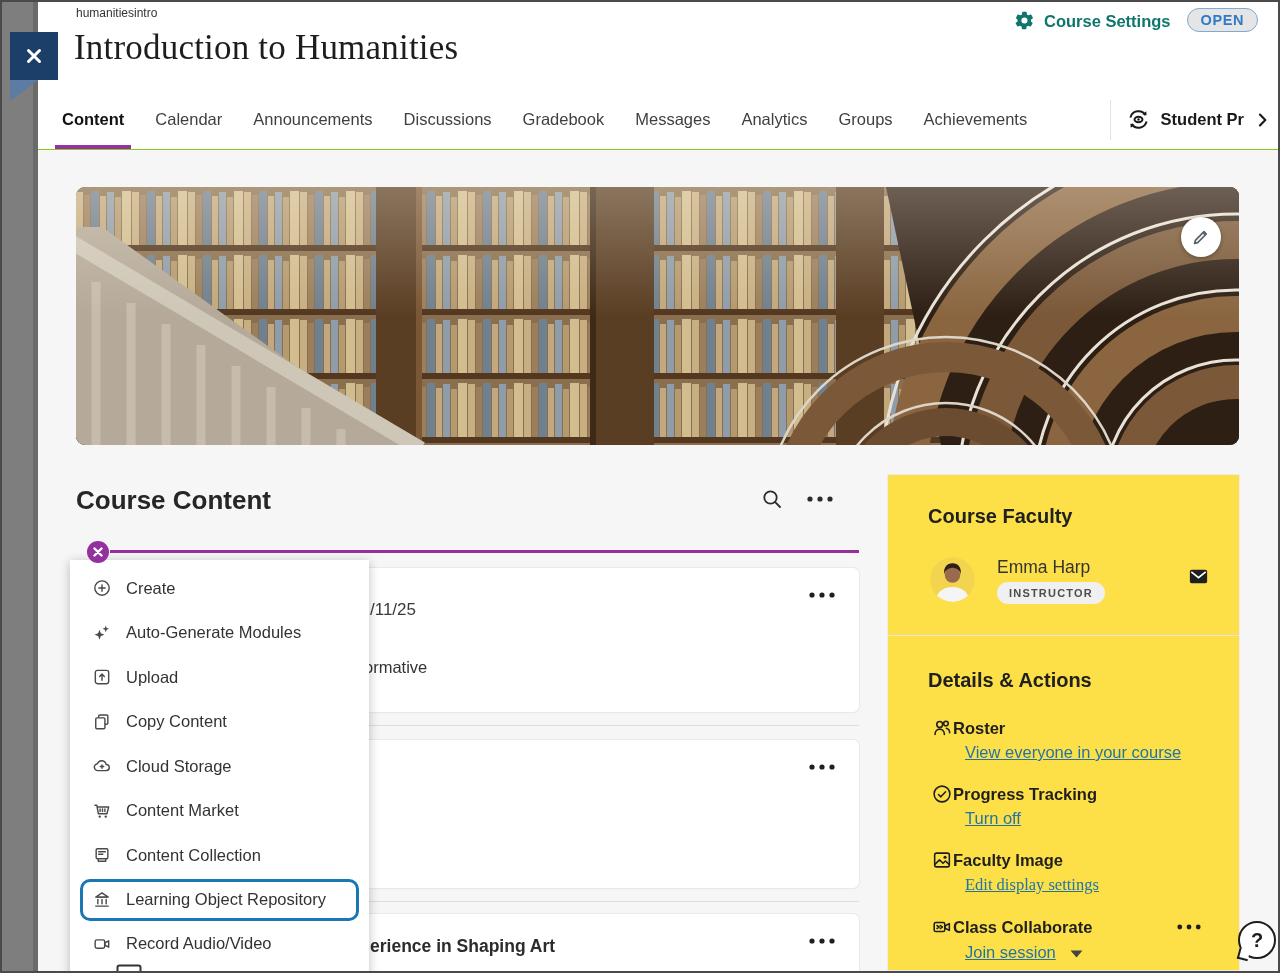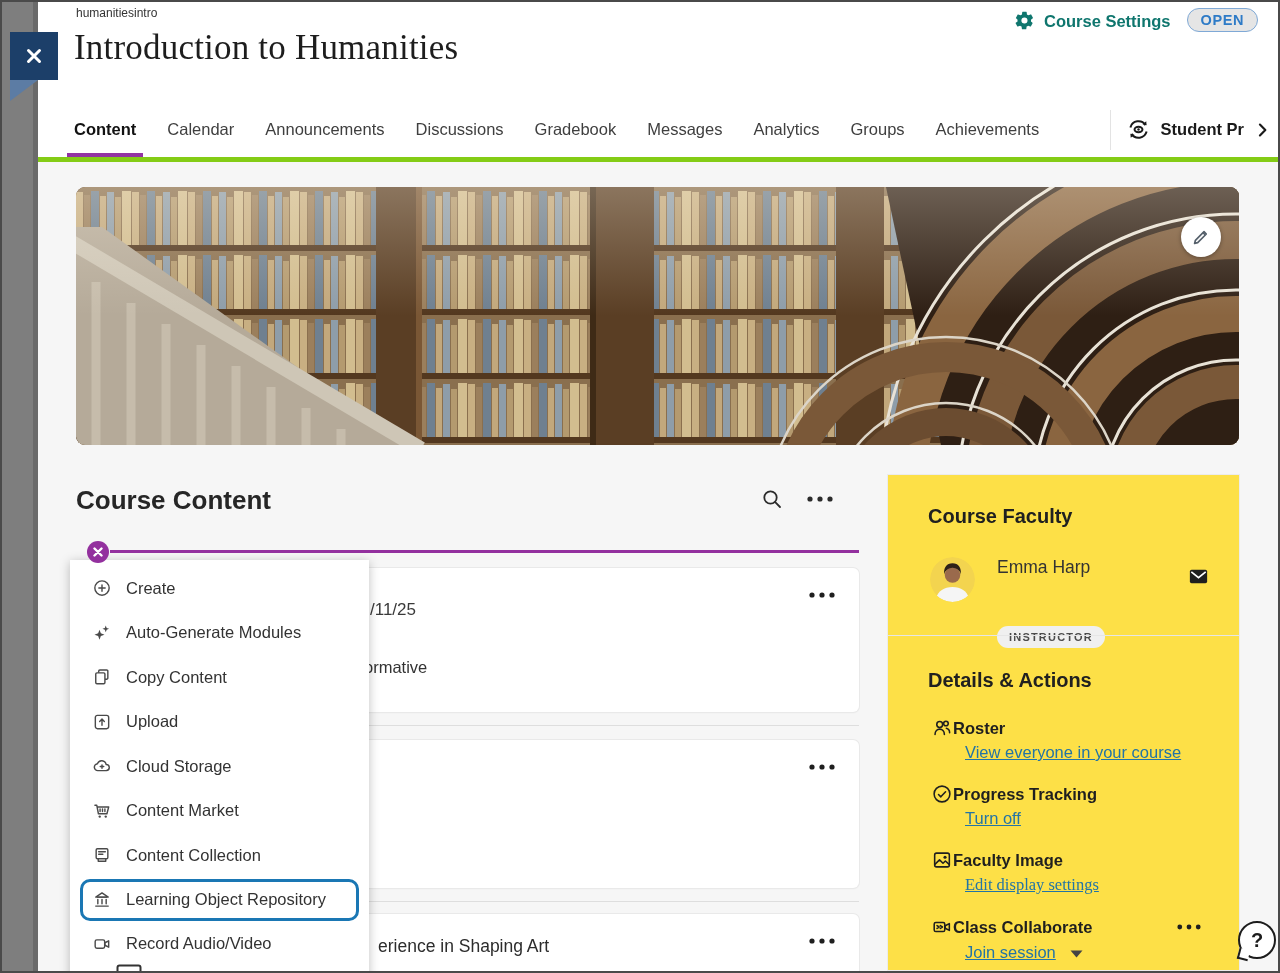--- a/index.html
+++ b/index.html
@@ -20,22 +20,22 @@
   .page{position:absolute;left:36px;top:0;right:0;bottom:0;background:#F6F6F6;}
   .header{position:absolute;left:0;top:0;right:0;height:100px;background:#fff;z-index:2;}
   .course-id{position:absolute;left:38px;top:4px;font-size:12px;color:#333;}
   .page-title{position:absolute;left:36px;top:26px;font-family:"Liberation Serif","DejaVu Serif",serif;
     font-size:35px;color:#1D1D1D;letter-spacing:.2px;}
   .header-right{position:absolute;top:6px;right:20px;display:flex;align-items:center;gap:16px;}
   .settings-btn{display:flex;align-items:flex-end;gap:9px;font-size:16.5px;font-weight:700;color:#0f766e;cursor:pointer;}
   .open-pill{border:1.5px solid #7FA9D6;color:#2E7BC7;border-radius:15px;padding:3px 13px;
     font-size:14.5px;font-weight:700;letter-spacing:.6px;background:#e5e5e5;cursor:pointer;}
   
-  .tabbar{position:absolute;left:0;right:0;top:100px;height:60px;background:#fff;
-    border-bottom:5px solid #84cc16;display:flex;align-items:stretch;padding-left:36px;z-index:2;box-sizing:border-box;}
+  .tabbar{position:absolute;left:0;right:0;top:88px;height:60px;background:#fff;
+    border-bottom:1px solid #84cc16;display:flex;align-items:stretch;padding-left:24px;z-index:2;box-sizing:border-box;}
   .tab{position:relative;display:flex;align-items:center;margin-right:31px;font-size:16.5px;
     color:#3F3F3F;cursor:pointer;white-space:nowrap;}
   .tab.active{color:#121212;font-weight:700;}
   .tab.active::after{content:"";position:absolute;left:-7px;right:-7px;bottom:0;height:4px;background:#9333A3;}
   .tabbar-right{margin-left:auto;display:flex;align-items:center;padding-right:6px;}
   .tab-divider{width:1px;height:40px;background:#E3E3E3;margin-right:14px;}
   .student-preview{display:flex;align-items:center;gap:9px;font-size:16.5px;font-weight:700;
     color:#1A1A1A;cursor:pointer;max-width:138px;overflow:hidden;white-space:nowrap;}
   .tabs-overflow{margin-left:8px;display:flex;align-items:center;cursor:pointer;color:#1B1B1B;}
   
@@ -48,38 +48,38 @@
   .cc-heading{position:absolute;left:38px;top:483px;font-size:26px;font-weight:700;color:#262626;}
   .icon-btn{position:absolute;color:#2B2B2B;cursor:pointer;}
   .plus-circle{position:absolute;left:49px;top:539px;width:22px;height:22px;border-radius:50%;
     background:#93309E;display:flex;align-items:center;justify-content:center;z-index:22;cursor:pointer;}
   .plus-line{position:absolute;left:72px;top:548px;width:749px;height:3px;background:#93309E;z-index:21;}
   .card{position:absolute;left:38px;width:783px;background:#fff;border-radius:6px;
     box-shadow:0 0 0 1px #E9E9E9,0 1px 2px rgba(0,0,0,.05);}
   .card-dots{position:absolute;top:24px;right:24px;color:#1F1F1F;cursor:pointer;}
   .frag1{position:absolute;left:294px;top:32px;font-size:17px;color:#3A3A3A;}
   .frag2{position:absolute;left:288px;top:90px;font-size:16.5px;color:#333;}
-  .frag3{position:absolute;left:294px;top:22px;font-size:17.5px;font-weight:400;color:#2C2C2C;padding-left:8px;}
+  .frag3{position:absolute;left:294px;top:22px;font-size:17.5px;font-weight:700;color:#2C2C2C;}
   .col-divider{position:absolute;left:38px;width:783px;height:1px;background:#DEDEDE;}
   
   .menu{position:absolute;left:32px;top:558px;width:299px;height:430px;background:#fff;
     box-shadow:0 2px 10px rgba(0,0,0,.25);z-index:20;padding-top:6px;box-sizing:border-box;}
   .mi{height:44.5px;display:flex;align-items:center;gap:14px;padding-left:22px;font-size:16.5px;
     color:#333;cursor:pointer;box-sizing:border-box;}
   .mi .ic{color:#4A4A4A;flex:0 0 20px;}
   .mi.hl{margin:1px 10px;height:42px;border:3px solid #1A77B4;border-radius:10px;padding-left:9px;}
   .menu-partial{position:absolute;left:46px;top:404px;color:#333;}
   
   .panel{position:absolute;left:850px;top:473px;width:351px;height:495px;background:#fde047;
     box-shadow:0 0 0 1px #ECECEC;}
   .panel-h{position:absolute;left:40px;font-size:20px;font-weight:700;color:#202020;}
   .avatar{position:absolute;left:42px;top:82px;width:45px;height:45px;border-radius:50%;overflow:hidden;cursor:pointer;}
   .fac-name{position:absolute;left:109px;top:82px;font-size:17.5px;color:#333;}
   .role-badge{position:absolute;left:109px;top:107px;background:#F0F0F0;border-radius:13px;
-    padding:5px 12px;font-size:11px;font-weight:700;letter-spacing:1.2px;color:#4C4C4C;margin-top:44px;}
+    padding:5px 12px;font-size:11px;font-weight:700;letter-spacing:1.2px;color:#4C4C4C;}
   .mail-btn{position:absolute;right:29px;top:90px;color:#1F1F1F;cursor:pointer;}
   .panel-div{position:absolute;left:0;right:0;top:160px;height:1px;background:#E6E6E6;}
   .d-row{position:absolute;left:43px;display:flex;align-items:center;}
   .d-icon{color:#1F1F1F;flex:0 0 22px;}
   .d-label{font-size:16.5px;font-weight:600;color:#1F1F1F;}
   .d-link{position:absolute;left:77px;font-size:16.5px;color:#2374A5;text-decoration:underline;cursor:pointer;}
   .d-dots{position:absolute;right:38px;color:#1F1F1F;cursor:pointer;}
   .caret{display:inline-block;margin-left:9px;vertical-align:middle;}
   
   .help{position:absolute;left:1200px;top:919px;width:38px;height:38px;border-radius:50%;
@@ -293,35 +293,35 @@
       <span class="ic">
         <svg width="20" height="20" viewBox="0 0 24 24" fill="currentColor">
             <path d="M9 8l1.6 4.4L15 14l-4.4 1.6L9 20l-1.6-4.4L3 14l4.4-1.6z"></path>
             <path d="M16.5 3l1.1 2.9L20.5 7l-2.9 1.1L16.5 11l-1.1-2.9L12.5 7l2.9-1.1z"></path>
           </svg>
       </span>
       <span>Auto-Generate Modules</span>
     </div>
     <div class="mi">
       <span class="ic">
+        <svg width="20" height="20" viewBox="0 0 24 24" fill="none" stroke="currentColor" stroke-width="1.7" stroke-linecap="round" stroke-linejoin="round">
+            <rect x="4" y="4" width="16" height="16" rx="2.5"></rect>
+            <path d="M12 16V8.6M9.2 11.3 12 8.5l2.8 2.8"></path>
+          </svg>
+      </span>
+      <span>Upload</span>
+    </div>
+    <div class="mi">
+      <span class="ic">
         <svg width="20" height="20" viewBox="0 0 24 24" fill="none" stroke="currentColor" stroke-width="1.7" stroke-linejoin="round">
             <rect x="4.5" y="7" width="11" height="13" rx="1.4"></rect>
             <path d="M8 7V5a1.4 1.4 0 0 1 1.4-1.4h8.2A1.4 1.4 0 0 1 19 5v8.2a1.4 1.4 0 0 1-1.4 1.4h-2"></path>
           </svg>
       </span>
       <span>Copy Content</span>
-    </div>
-    <div class="mi">
-      <span class="ic">
-        <svg width="20" height="20" viewBox="0 0 24 24" fill="none" stroke="currentColor" stroke-width="1.7" stroke-linecap="round" stroke-linejoin="round">
-            <rect x="4" y="4" width="16" height="16" rx="2.5"></rect>
-            <path d="M12 16V8.6M9.2 11.3 12 8.5l2.8 2.8"></path>
-          </svg>
-      </span>
-      <span>Upload</span>
     </div>
     <div class="mi">
       <span class="ic">
         <svg width="20" height="20" viewBox="0 0 24 24" fill="none" stroke="currentColor" stroke-width="1.7" stroke-linecap="round" stroke-linejoin="round">
             <path d="M7.2 17.5a4.1 4.1 0 0 1-.6-8.2 5.3 5.3 0 0 1 10.3.9 3.6 3.6 0 0 1 .4 7.2z"></path>
             <path d="M12 10.6v4.2M9.9 12.7h4.2"></path>
           </svg>
       </span>
       <span>Cloud Storage</span>
     </div>

